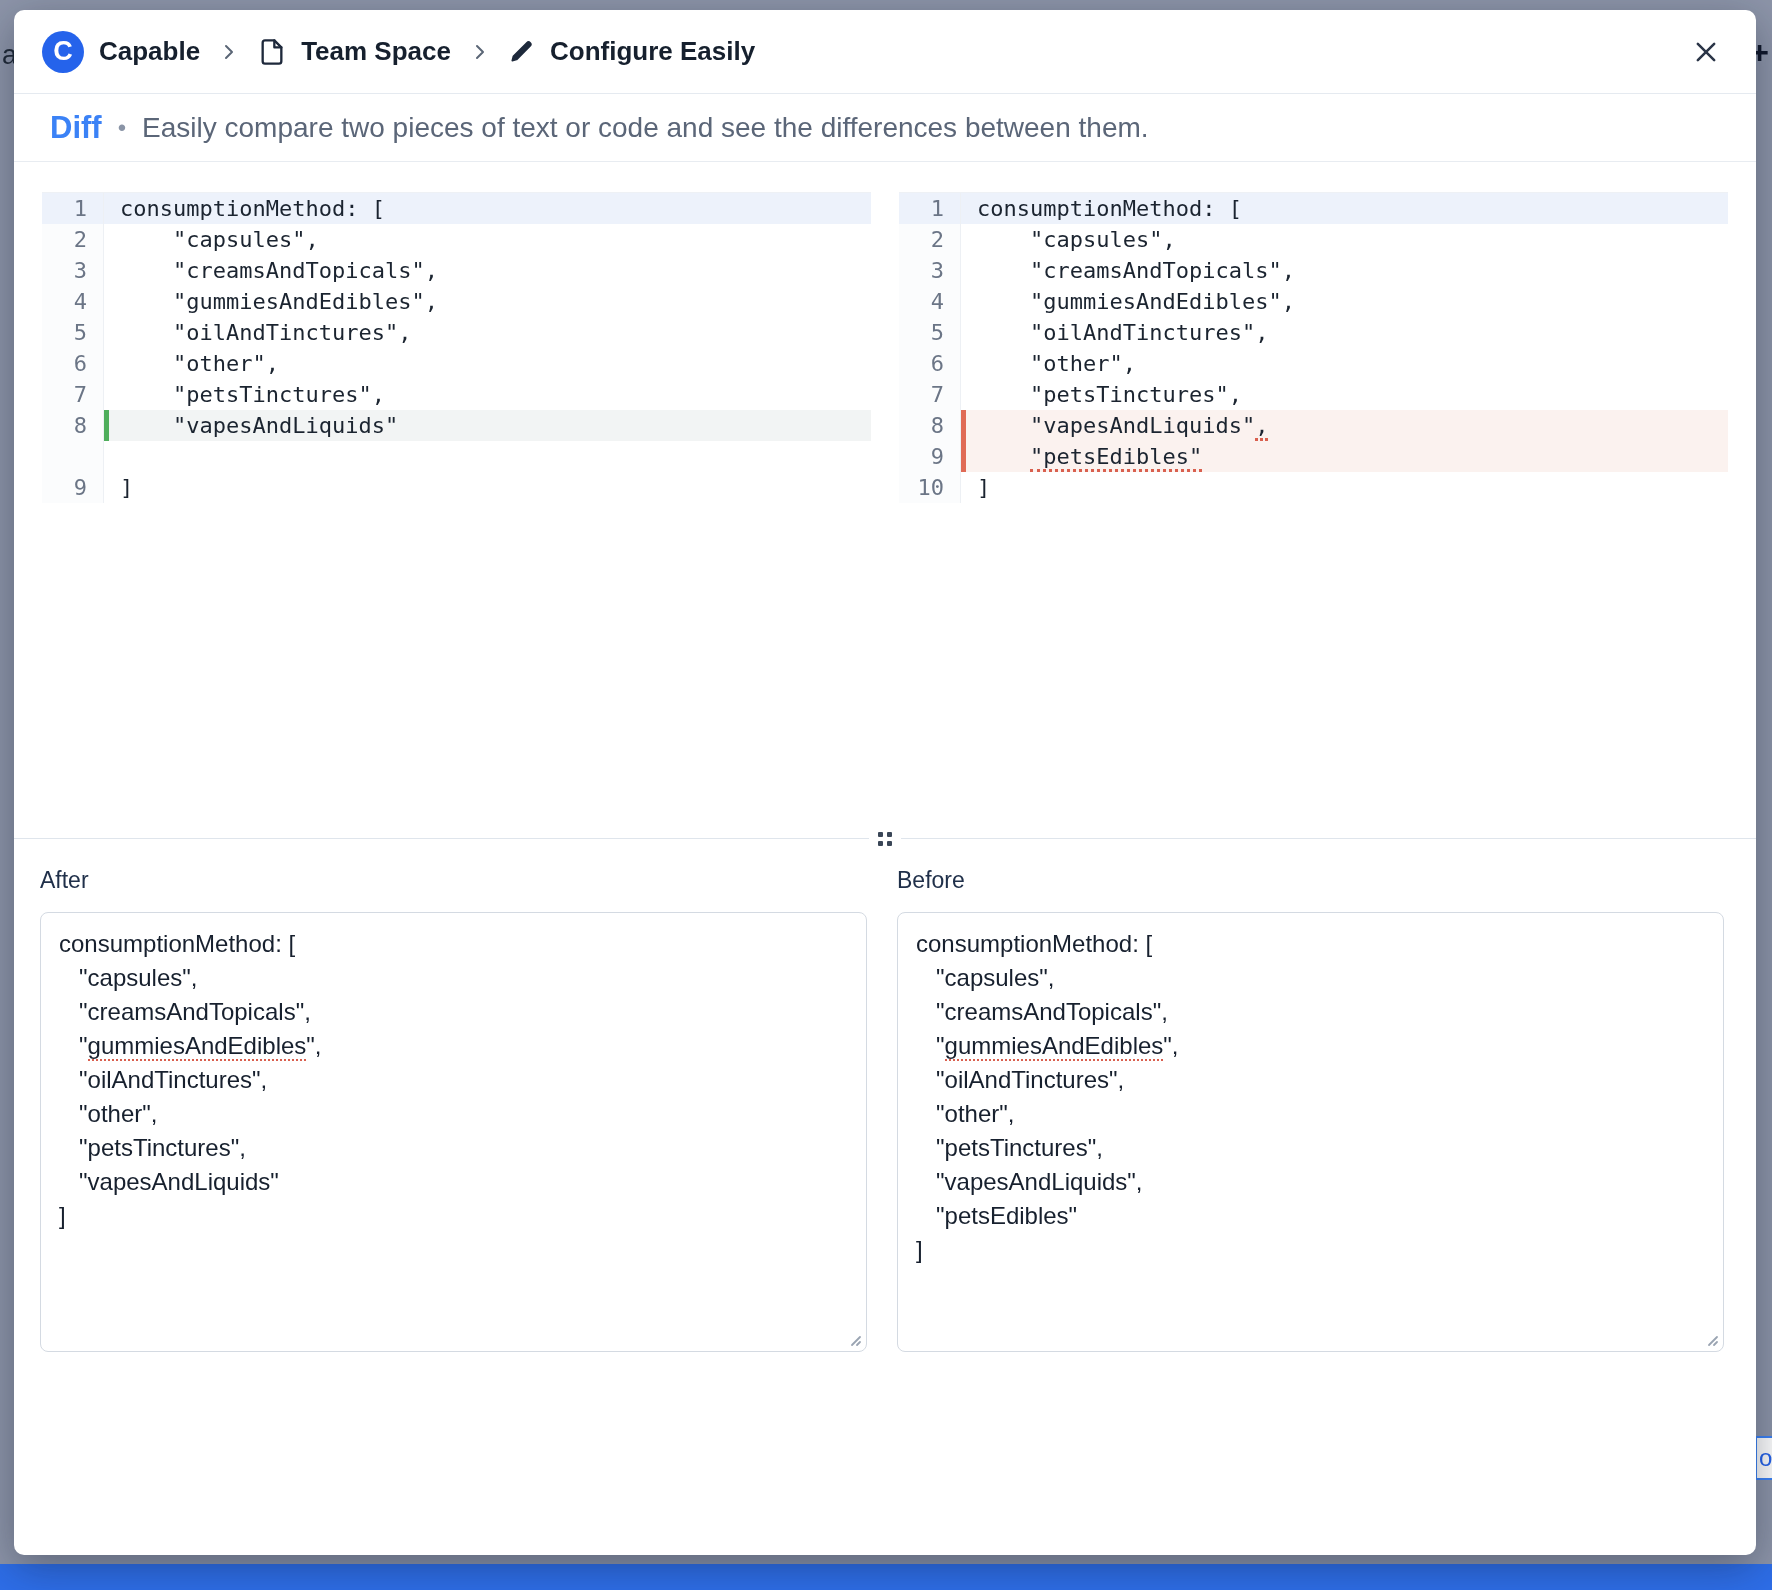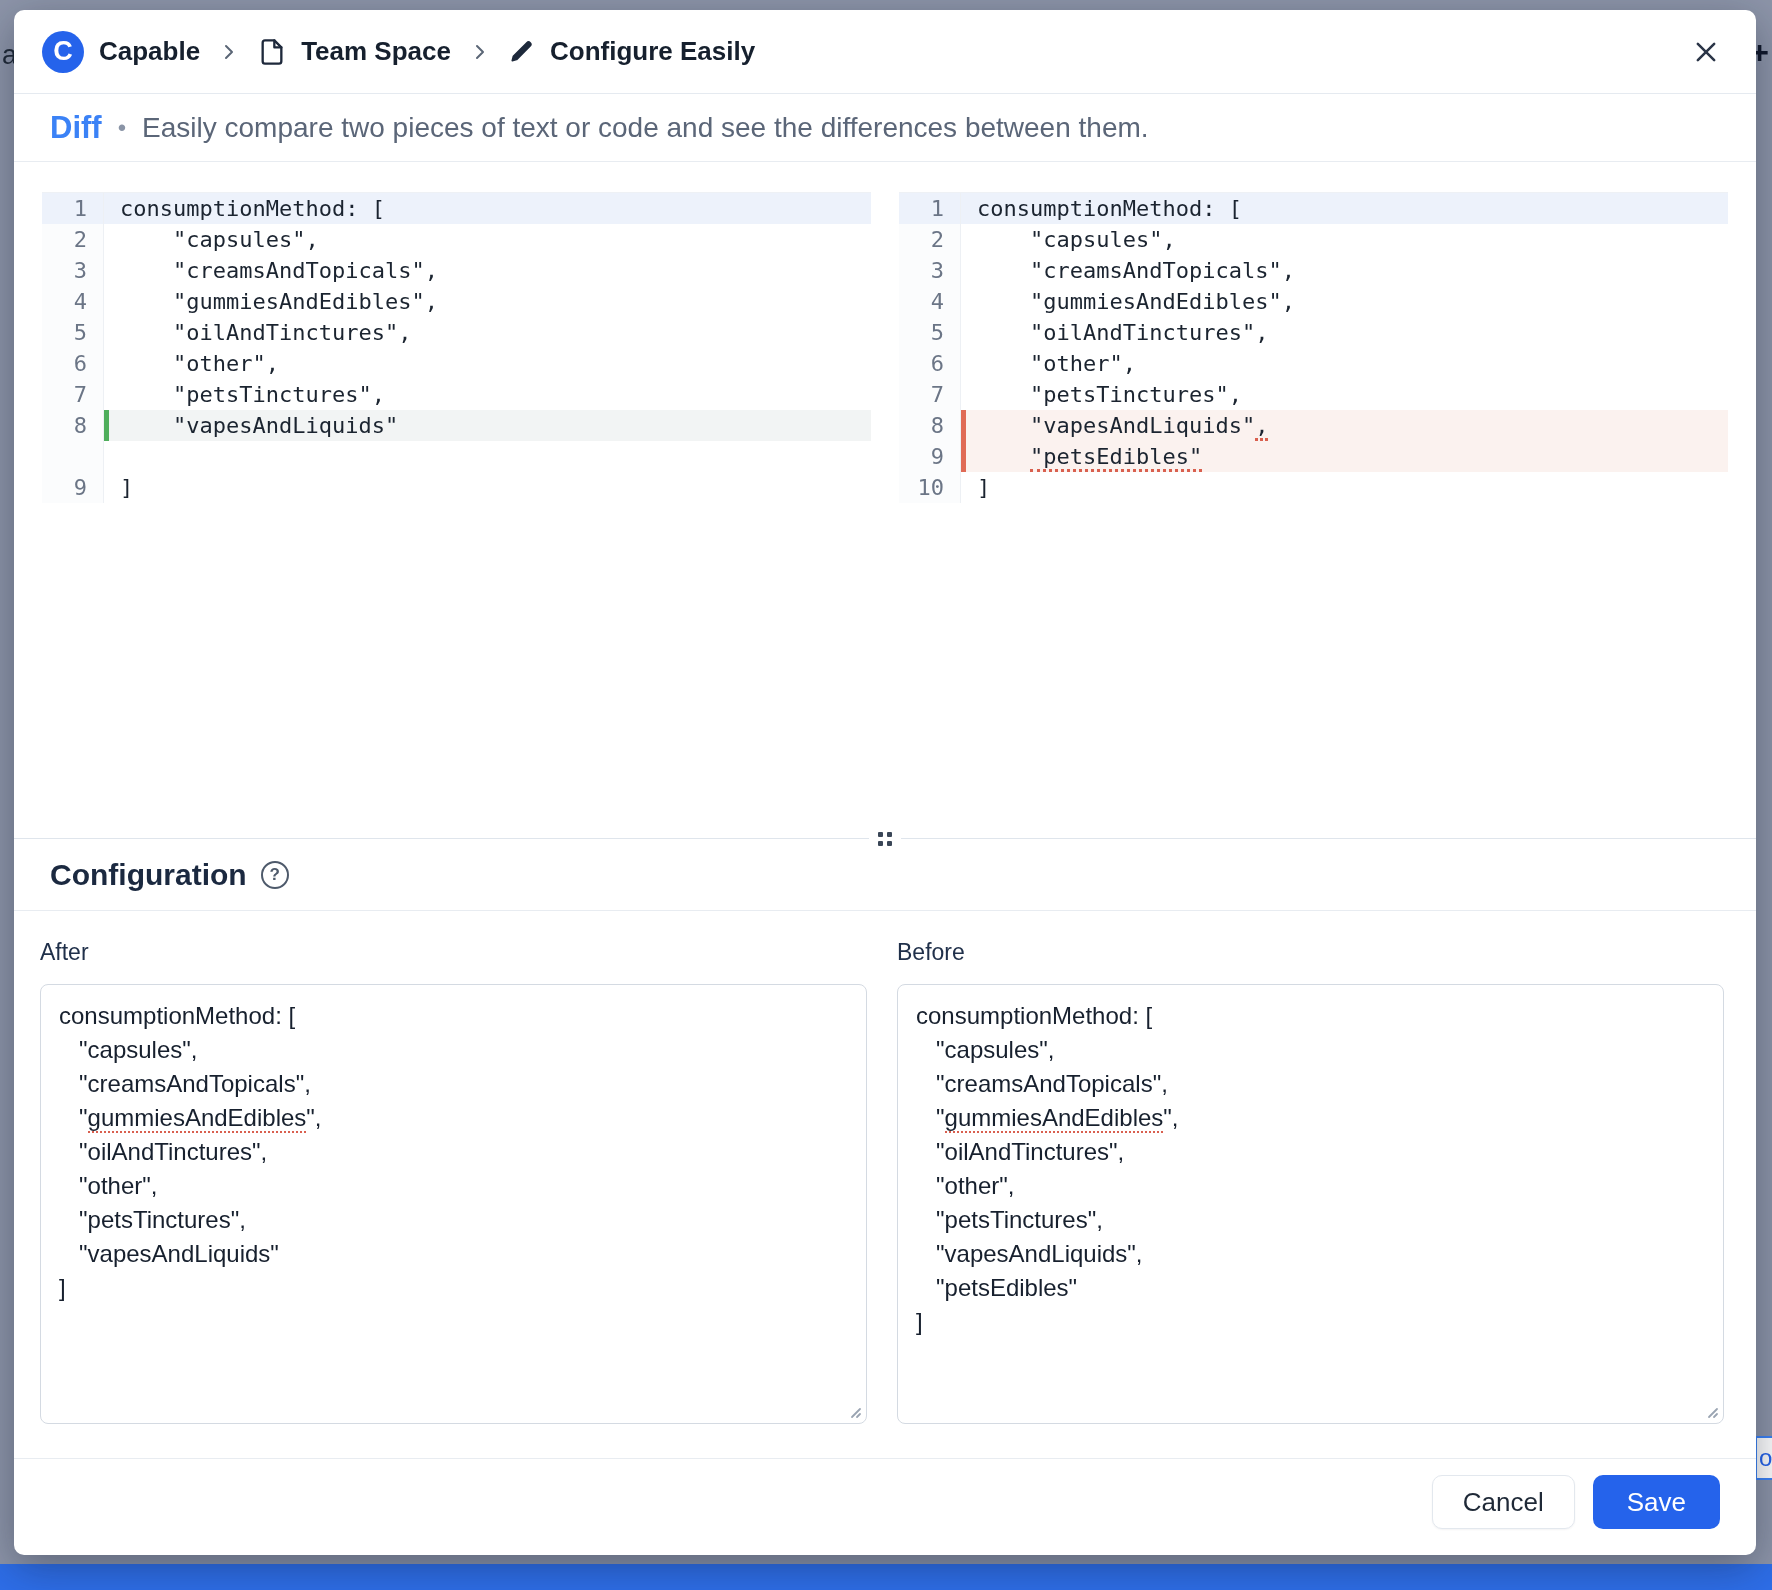--- a/index.html
+++ b/index.html
@@ -226,24 +226,20 @@
 
   <div class="splitter">
     <div class="handle">
         <i></i>
         <i></i>
         <i></i>
         <i></i>
       </div>
   </div>
 
-  <div class="config-head">
-    <h2 class="config-title">Configuration</h2>
-    <span class="help">?</span>
-  </div>
 
   <div class="config-body">
     <div class="col">
       <div class="field-label">After</div>
       <div class="textbox">
         <div class="tcontent" id="after-box">
             <div>consumptionMethod: [</div>
             <div>   "capsules",</div>
             <div>   "creamsAndTopicals",</div>
             <div>   "<span class="spell">gummiesAndEdibles</span>",</div>
@@ -273,18 +269,14 @@
             <div>   "petsEdibles"</div>
             <div>]</div>
           </div>
         <svg class="resize" width="16" height="16" viewBox="0 0 16 16">
             <path d="M14 6 6 14M14 11l-3 3" stroke="#9aa4b2" stroke-width="1.8" stroke-linecap="round"></path>
           </svg>
       </div>
     </div>
   </div>
 
-  <div class="footer">
-    <button class="btn btn-cancel">Cancel</button>
-    <button class="btn btn-save">Save</button>
-  </div>
 
 </div>
 
 </body></html>

